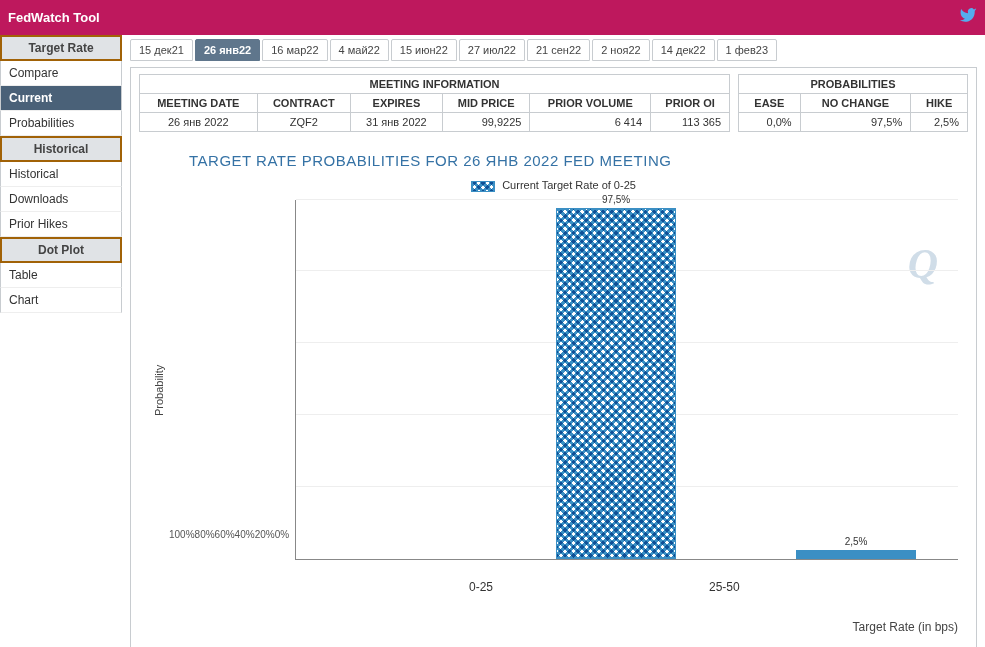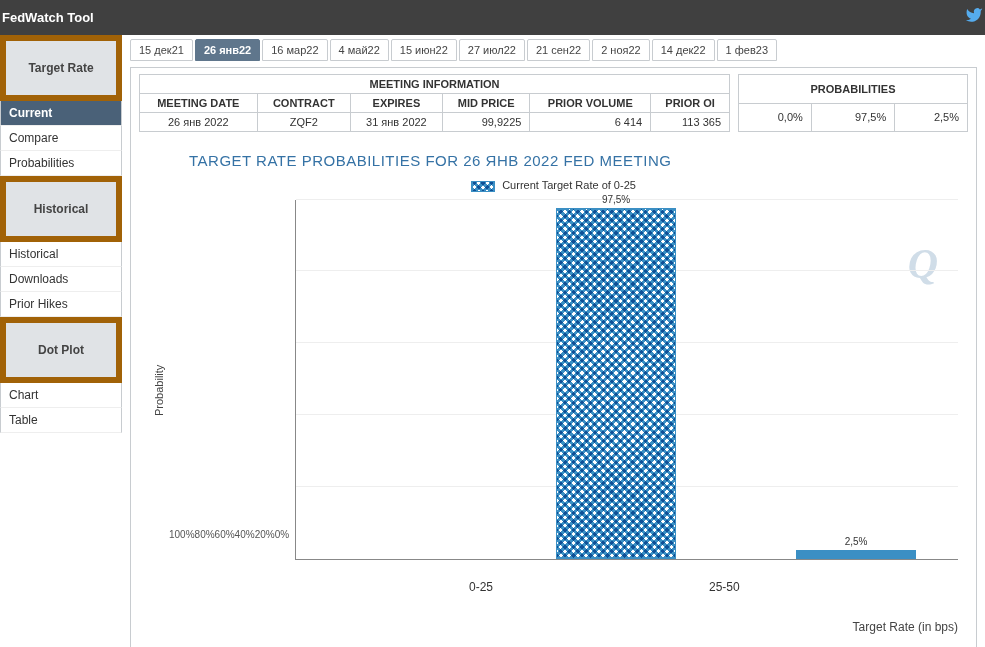--- a/index.html
+++ b/index.html
@@ -5,42 +5,42 @@
   * { box-sizing: border-box; }
   body {
     margin: 0;
     font-family: Arial, Helvetica, sans-serif;
     font-size: 12px;
     color: #333;
     background: #fff;
     width: 985px;
   }
   .header-bar {
-    background: #404040;
+    background: #be185d;
     color: #fff;
     font-weight: bold;
     font-size: 13px;
-    padding: 6px 2px;
+    padding: 6px 8px;
     display: flex;
     justify-content: space-between;
     align-items: center;
   }
   .twitter-icon { color: #55acee; font-size: 18px; cursor: pointer; }
   .layout { display: flex; }
   .sidebar {
     width: 122px;
     flex-shrink: 0;
   }
   .sidebar-header {
     background: #e0e3e6;
-    border: 6px solid #a16207;
+    border: 2px solid #a16207;
     font-weight: bold;
     font-size: 12px;
     color: #444;
-    padding: 20px 8px;
+    padding: 4px 8px;
     text-align: center;
   }
   .sidebar-item {
     padding: 5px 8px;
     font-size: 12px;
     color: #333;
     border-left: 1px solid #c8ccd0;
     border-right: 1px solid #c8ccd0;
     border-bottom: 1px solid #eee;
     cursor: pointer;
@@ -210,30 +210,30 @@
   <span class="twitter-icon">
     <svg width="18" height="18" viewBox="0 0 24 24" fill="#55acee">
         <path d="M23 3a10.9 10.9 0 0 1-3.14 1.53A4.48 4.48 0 0 0 12 8.5v1A10.66 10.66 0 0 1 3 4s-4 9 5 13a11.64 11.64 0 0 1-7 2c9 5 20 0 20-11.5a4.5 4.5 0 0 0-.08-.83A7.72 7.72 0 0 0 23 3z"></path>
       </svg>
   </span>
 </div>
 
 <div class="layout">
   <div class="sidebar" id="sidebar">
       <div class="sidebar-header">Target Rate</div>
+      <div class="sidebar-item">Compare</div>
       <div class="sidebar-item active">Current</div>
-      <div class="sidebar-item">Compare</div>
       <div class="sidebar-item">Probabilities</div>
       <div class="sidebar-header">Historical</div>
       <div class="sidebar-item">Historical</div>
       <div class="sidebar-item">Downloads</div>
       <div class="sidebar-item">Prior Hikes</div>
       <div class="sidebar-header">Dot Plot</div>
+      <div class="sidebar-item">Table</div>
       <div class="sidebar-item">Chart</div>
-      <div class="sidebar-item">Table</div>
     </div>
 
   <div class="main">
     <div class="tabs" id="tabs">
         <div class="tab">15 дек21</div>
         <div class="tab active">26 янв22</div>
         <div class="tab">16 мар22</div>
         <div class="tab">4 май22</div>
         <div class="tab">15 июн22</div>
         <div class="tab">27 июл22</div>
@@ -265,20 +265,25 @@
                 <td class="right">99,9225</td>
                 <td class="right">6 414</td>
                 <td class="right">113 365</td>
               </tr>
         </tbody>
           </table>
         <table class="info-table prob-table">
           <tbody>
               <tr>
                 <td colspan="3" class="section-title">PROBABILITIES</td>
+              </tr>
+          <tr id="pi-headers">
+                <th>EASE</th>
+                <th>NO CHANGE</th>
+                <th>HIKE</th>
               </tr>
           <tr id="pi-row">
                 <td class="right">0,0%</td>
                 <td class="right">97,5%</td>
                 <td class="right">2,5%</td>
               </tr>
         </tbody>
           </table>
       </div>
 

